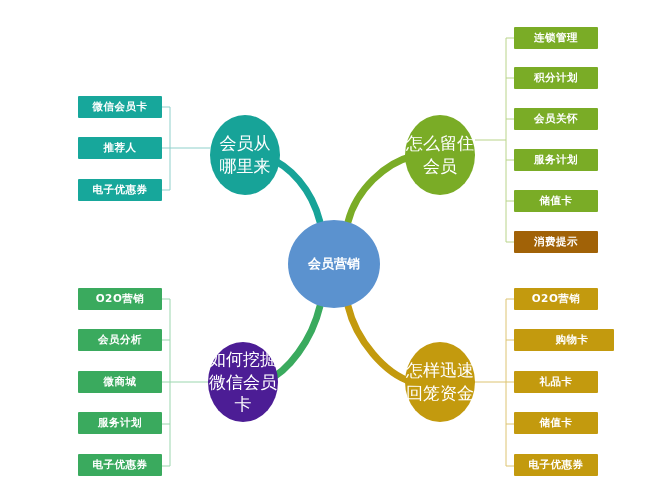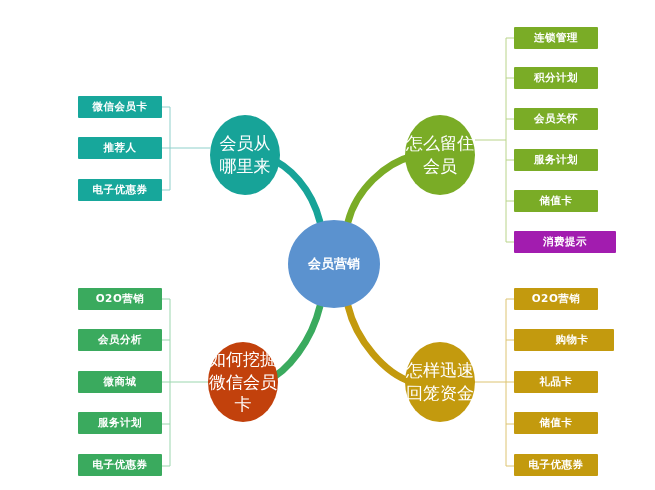--- a/index.html
+++ b/index.html
@@ -179,25 +179,25 @@
   </div>
   <div class="leaf-box" style="left:514px; top:108px; width:84px; background:#7aac26;">
     <span>会员关怀</span>
   </div>
   <div class="leaf-box" style="left:514px; top:149px; width:84px; background:#7aac26;">
     <span>服务计划</span>
   </div>
   <div class="leaf-box" style="left:514px; top:190px; width:84px; background:#7aac26;">
     <span>储值卡</span>
   </div>
-  <div class="leaf-box" style="left:514px; top:231px; width:102px; background:#a21caf;">
+  <div class="leaf-box" style="left:514px; top:231px; width:84px; background:#a16207;">
     <span>消费提示</span>
   </div>
 
-  <div class="branch-node" style="left:208px; top:342px; width:70px; height:80px; background:#c2410c;">
+  <div class="branch-node" style="left:208px; top:342px; width:70px; height:80px; background:#4c1d95;">
     <span>
       <span>如何挖掘</span><br>
       <span>微信会员卡</span>
     </span>
   </div>
   <div class="leaf-box" style="left:78px; top:288px; width:84px; background:#3aaa5e;">
     <span>O2O营销</span>
   </div>
   <div class="leaf-box" style="left:78px; top:371px; width:84px; background:#3aaa5e;">
     <span>微商城</span>

